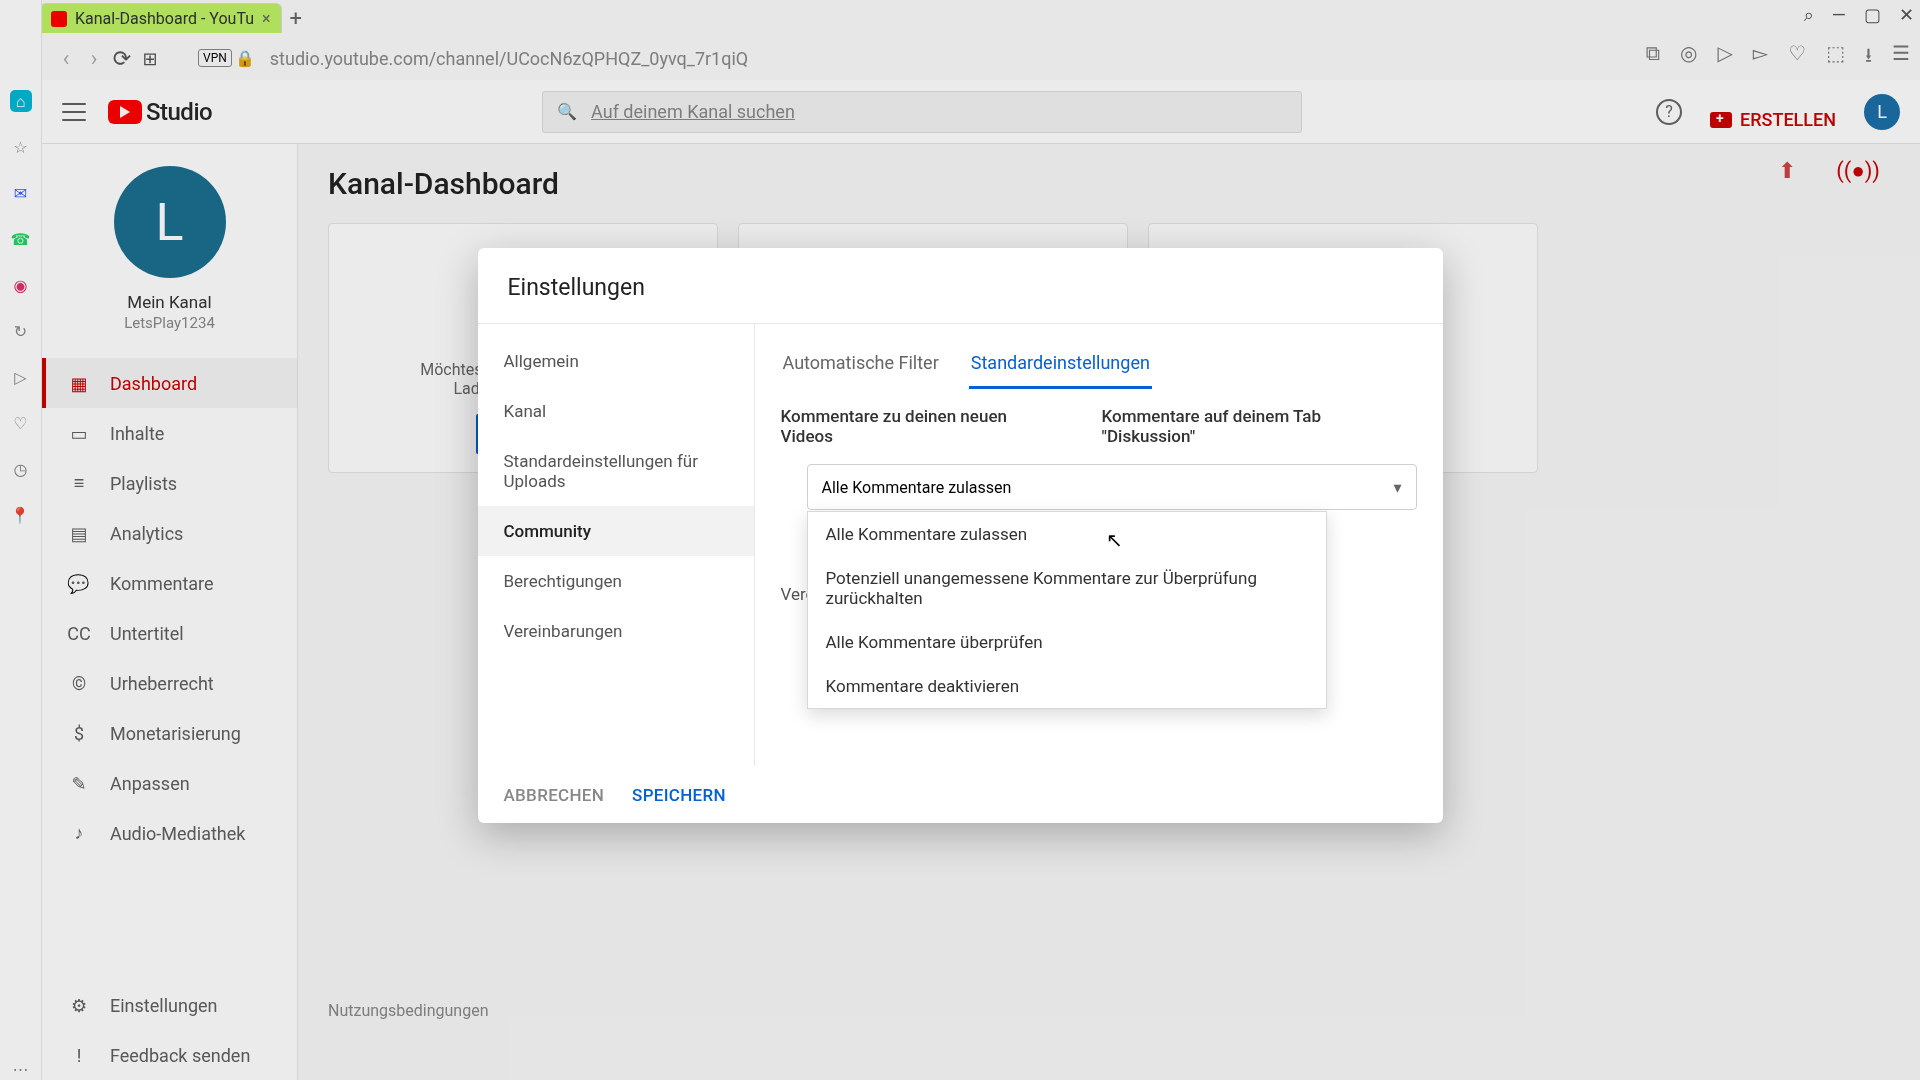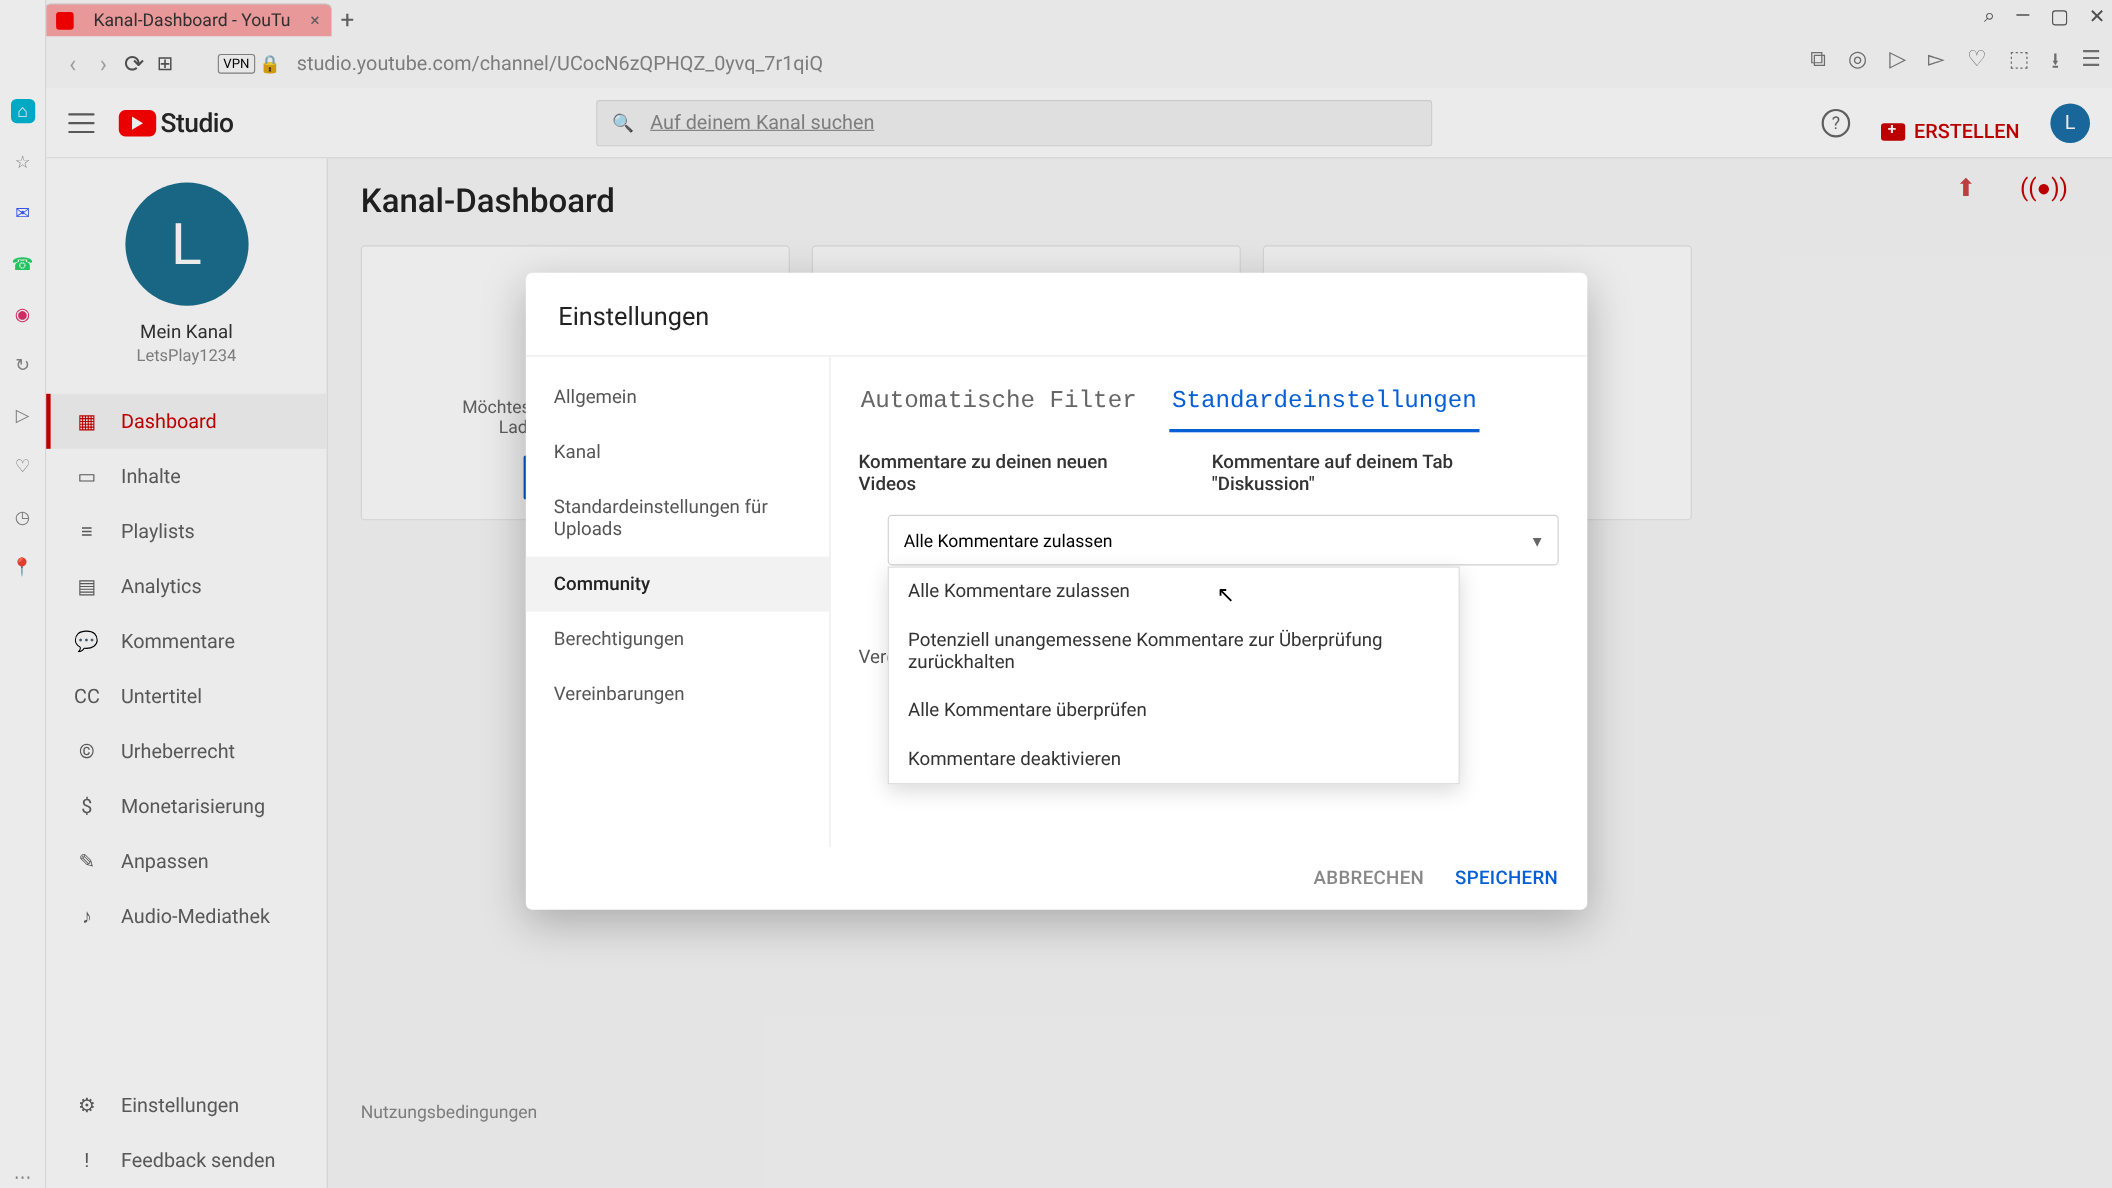--- a/index.html
+++ b/index.html
@@ -23,24 +23,24 @@
     padding-left: 40px;
   }
   .opera-icon {
     position: absolute; left: 8px; top: 6px;
     width: 24px; height: 24px; border-radius: 50%;
     background: radial-gradient(circle at 50% 40%, #ff4d4d, #b30000);
   }
   .tab {
     display: flex; align-items: center;
     height: 30px; padding: 0 10px;
-    background: #fca5a5; border: 1px solid #ddd; border-bottom: none;
+    background: #bef264; border: 1px solid #ddd; border-bottom: none;
     border-radius: 6px 6px 0 0;
     font-size: 16px; color: #333;
-    gap: 18px;
+    gap: 8px;
     min-width: 200px;
     text-align: center;
   }
   .tab-favicon { width: 16px; height: 16px; background: #ff0000; border-radius: 3px; }
   .tab-close { color: #666; font-size: 16px; cursor: pointer; }
   .new-tab { margin-left: 8px; color: #666; font-size: 22px; cursor: pointer; }
   .win-controls {
     position: absolute; right: 6px; top: 4px;
     display: flex; gap: 18px; color: #555; font-size: 18px;
   }
@@ -141,21 +141,21 @@
     display:flex; flex-direction:column;
     overflow:visible;
   }
   .modal-title{font-size:23px;color:#222;padding:26px 30px 22px;}
   .modal-body{display:flex; border-top:1px solid #e8e8e8; flex:1;}
   .modal-nav{width:280px;border-right:1px solid #e8e8e8;display:flex;flex-direction:column;padding:12px 0;}
   .modal-nav-item{padding:15px 26px;font-size:17px;color:#555;cursor:pointer;}
   .modal-nav-item.active{background:#f2f2f2;font-weight:500;color:#222;}
   .modal-content{flex:1;padding:18px 26px 8px;position:relative;}
   .tabs{display:flex;gap:28px;border-bottom:1px solid transparent;margin-bottom:16px;}
-  .tab-item{padding:10px 2px 16px;font-size:22px;color:#666;cursor:pointer;position:relative;font-family:Liberation Mono, monospace;}
+  .tab-item{padding:10px 2px 16px;font-size:18px;color:#666;cursor:pointer;position:relative;}
   .tab-item.active{color:#065fd4;text-align:center;}
   .tab-item.active::after{content:"";position:absolute;left:0;right:0;bottom:0;height:3px;background:#065fd4;}
   .section-heads{display:flex;gap:40px;margin:10px 0 18px;}
   .sec-head{font-size:17px;color:#333;font-weight:500;}
   .sec-head:last-child{margin-left:auto;}
   .select-shell{
     position:relative; width:610px; height:46px;
     border:1px solid #cfcfcf;border-radius:4px;
     display:flex;align-items:center;padding:0 14px;
     background:#fff;
@@ -163,21 +163,21 @@
   .select-caret{position:absolute;right:14px;color:#666;}
   .dropdown{
     position:absolute; top:46px; left:-1px;
     width:520px; background:#fff; border:1px solid #d8d8d8;
     box-shadow:0 6px 18px rgba(0,0,0,0.15);
     z-index:20;
   }
   .dd-opt{padding:12px 18px;font-size:17px;color:#333;cursor:pointer;}
   .below-text{margin-top:72px;font-size:17px;color:#555;line-height:1.5;width:360px;}
   .modal-footer{
-    display:flex;justify-content:flex-end;gap:28px;
+    display:flex;gap:28px;
     padding:18px 26px;border-top:1px solid transparent;
   }
   .foot-btn{font-size:17px;font-weight:500;letter-spacing:0.3px;color:#888;cursor:pointer;}
   .foot-btn.primary{color:#065fd4;}
 
   .cursor-fake{position:absolute;z-index:50;font-size:20px;pointer-events:none;}
 </style>
 </head>
 <body>
 

